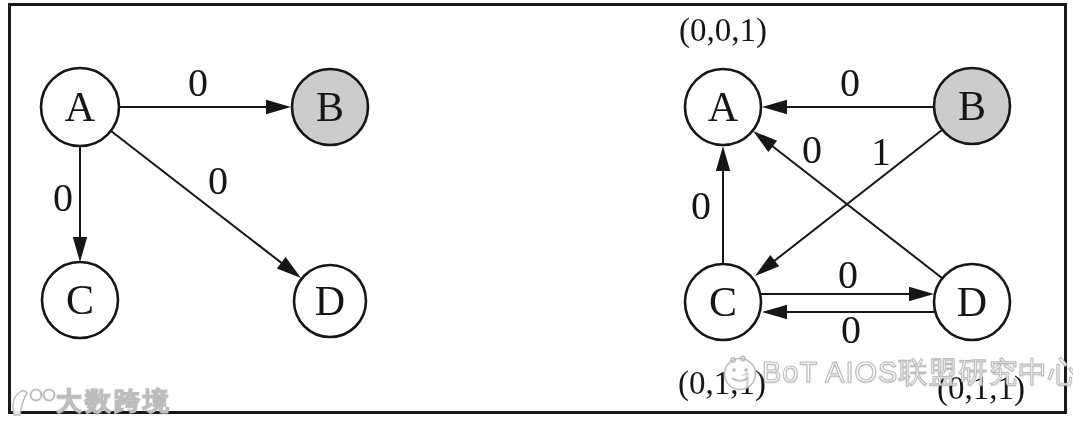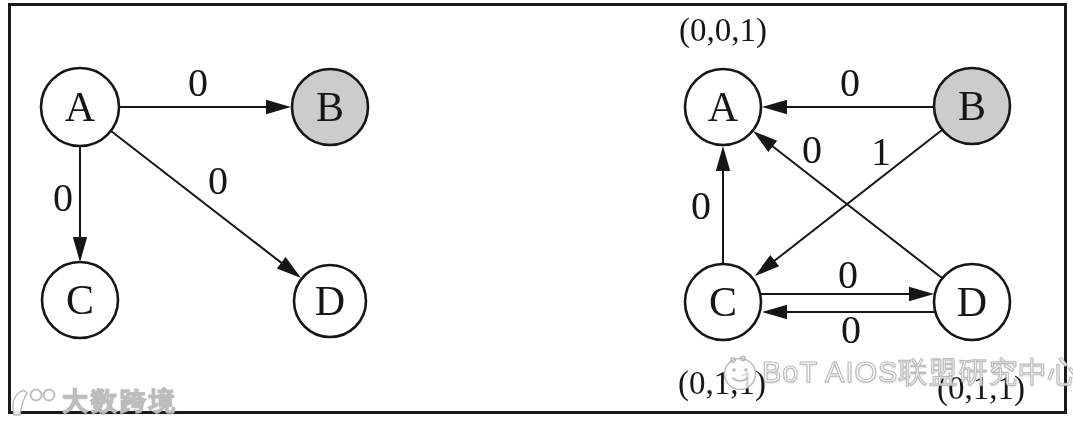--- a/index.html
+++ b/index.html
@@ -34,21 +34,21 @@
     align-items: center;
     white-space: nowrap;
     pointer-events: none;
   }
   .wm-text {
     color: rgba(255,255,255,0.92);
     -webkit-text-stroke: 1.1px rgba(178,178,178,0.85);
     text-shadow: 0 1px 2px rgba(120,120,120,0.40);
     font-family: "Liberation Sans", "DejaVu Sans", sans-serif;
   }
-  .wm-left { left: 8px; top: 384px; gap: 6px; }
+  .wm-left { left: 8px; top: 384px; }
   .wm-left .wm-text { font-size: 26px; font-weight: bold; letter-spacing: 3px; }
   .wm-right { left: 721px; top: 353px; gap: 3px; }
   .wm-right .wm-text { font-size: 29px; letter-spacing: 1px; }
   .wm-logo { flex: 0 0 auto; }
 </style>
 </head>
 <body>
 
 <div class="stage">
 

